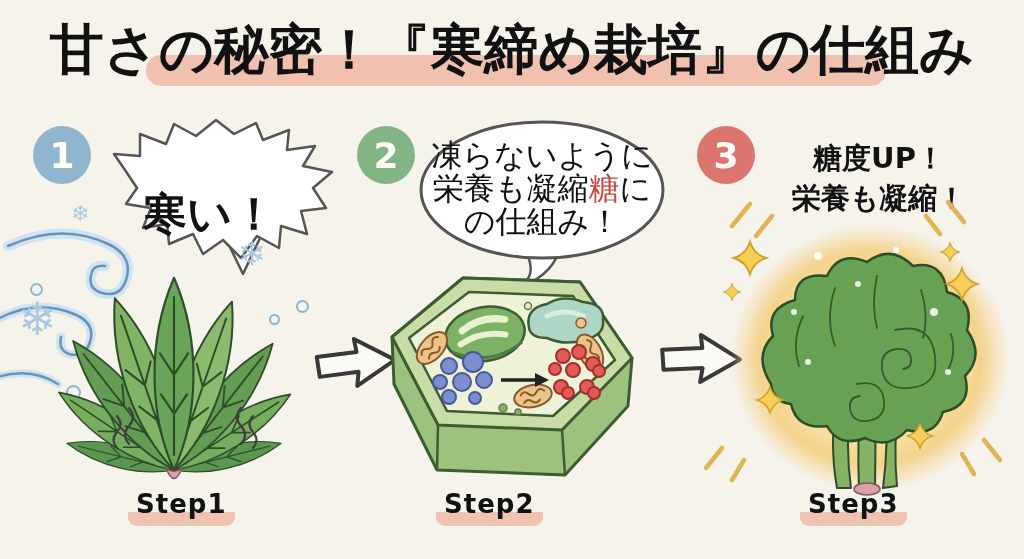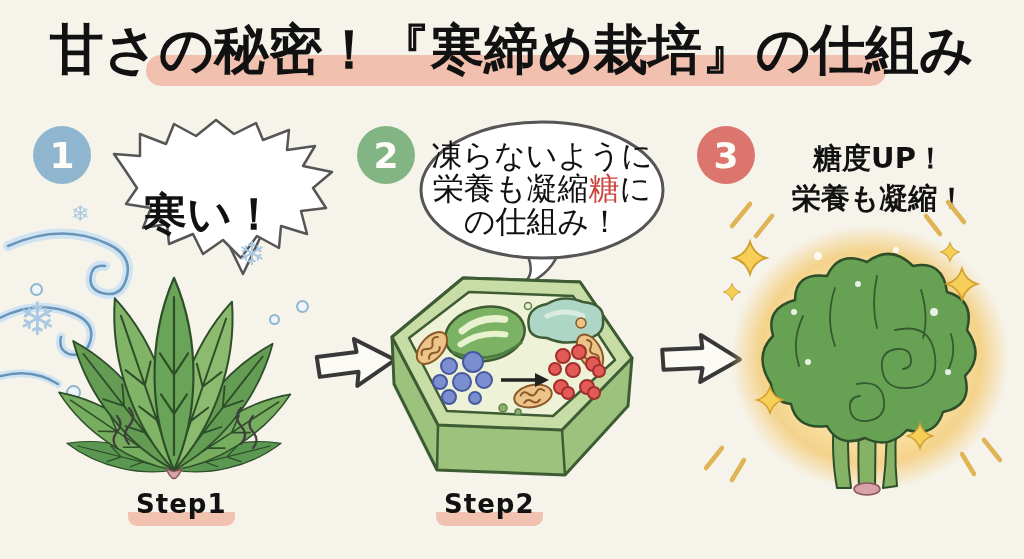--- a/index.html
+++ b/index.html
@@ -266,14 +266,15 @@
     <g fill="#f7cf58" stroke="#cfa12f" stroke-width="1.5">
       <use href="#spk" transform="translate(52,66) scale(1.25)"></use>
       <use href="#spk" transform="translate(34,100) scale(0.65)"></use>
       <use href="#spk" transform="translate(252,60) scale(0.7)"></use>
       <use href="#spk" transform="translate(264,92) scale(1.2)"></use>
       <use href="#spk" transform="translate(72,208) scale(1.0)"></use>
       <use href="#spk" transform="translate(222,244) scale(0.95)"></use>
     </g>
   </svg>
 
+  <div class="steplabel steplabel-3">Step3</div>
 
 </div>
 
 </body></html>

